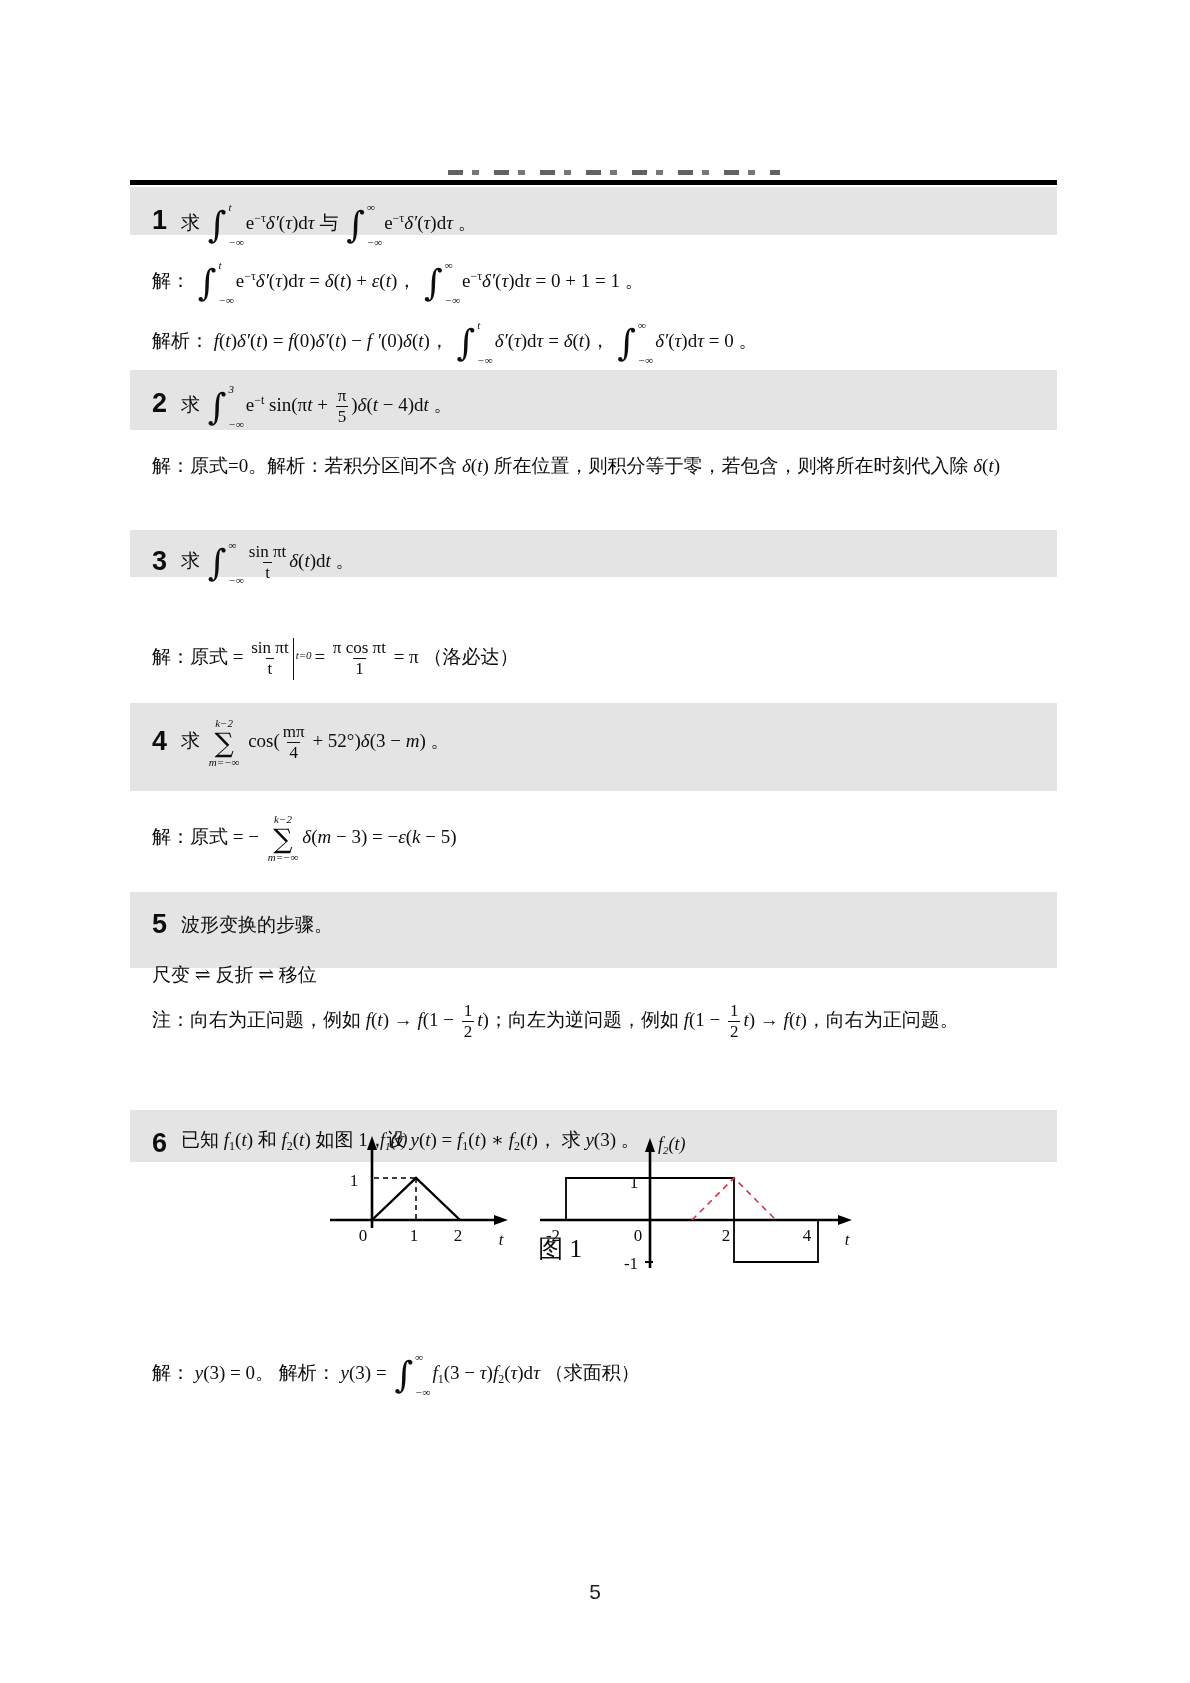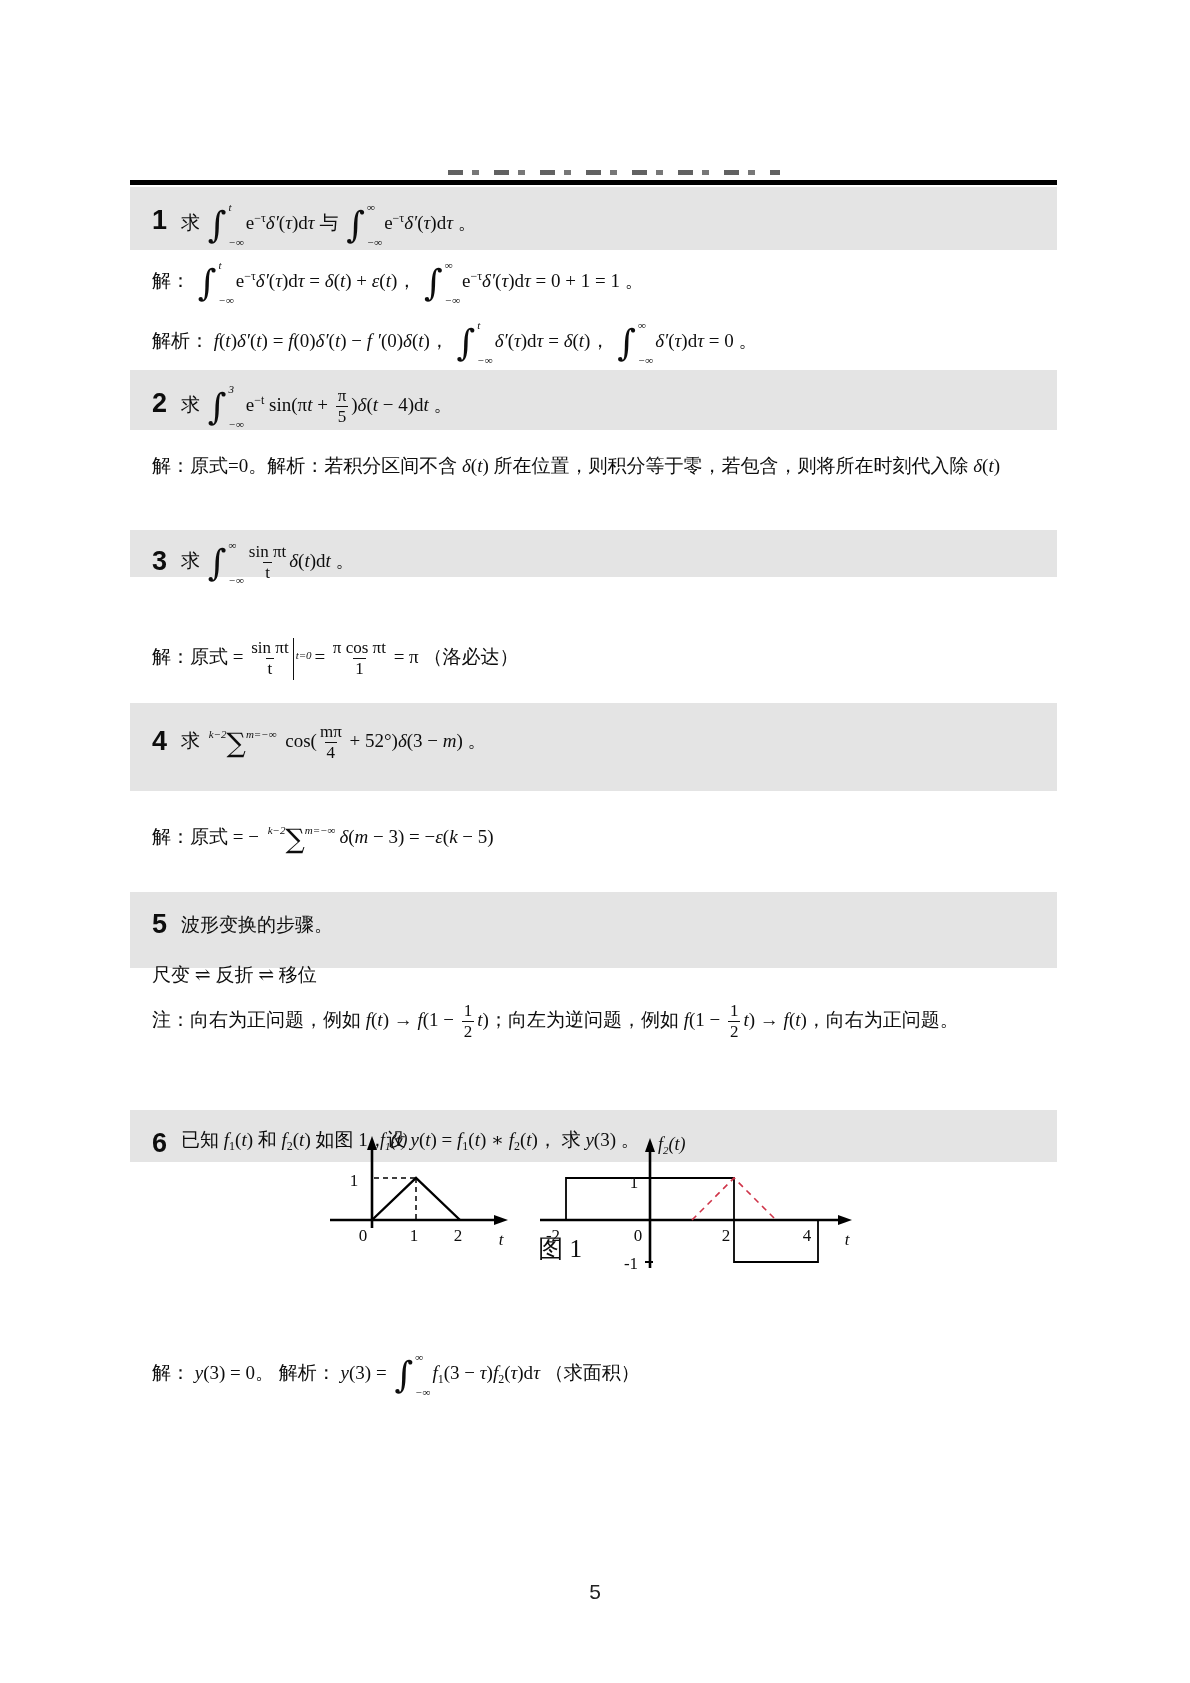--- a/index.html
+++ b/index.html
@@ -15,21 +15,21 @@
   .f{font-size:19px;}
   .qf{display:inline-block;vertical-align:middle;font-size:19px;}
   .line{position:absolute;left:152px;white-space:nowrap;}
   .mi{font-style:italic;}
   .msup{font-size:12px;vertical-align:7px;}
   .msub{font-size:12px;vertical-align:-4px;}
   .mint{display:inline-flex;align-items:center;vertical-align:middle;margin:0 2px 0 3px;}
   .mint .sign{font-size:36px;line-height:1;font-family:"DejaVu Serif",serif;}
   .mint .lims{display:inline-flex;flex-direction:column;justify-content:space-between;height:46px;
               font-size:11px;font-style:italic;line-height:1;margin-left:2px;}
-  .msum{display:inline-flex;flex-direction:row;align-items:flex-start;vertical-align:middle;
+  .msum{display:inline-flex;flex-direction:column;align-items:center;vertical-align:middle;
         font-size:11px;font-style:italic;line-height:1;margin:0 4px;}
   .msum .sg{font-size:27px;font-style:normal;line-height:.95;font-family:"DejaVu Serif",serif;margin:1px 0;}
   .mfr{display:inline-flex;flex-direction:column;align-items:center;vertical-align:middle;
        font-size:17px;line-height:1.2;margin:0 3px;text-align:center;}
   .mfr .dn{border-top:1.5px solid #111;padding:0 2px;}
   .mbar{display:inline-block;vertical-align:middle;border-left:1.5px solid #111;height:42px;
         position:relative;width:16px;margin-left:1px;text-align:right;}
   .mbar .bs{position:absolute;left:2px;bottom:-4px;font-size:11px;font-style:italic;}
   .figwrap{position:absolute;left:300px;top:1128px;width:600px;height:165px;}
   .caption{position:absolute;left:300px;top:1232px;width:520px;text-align:center;font-size:25px;font-family:Liberation Serif, serif;}
@@ -38,21 +38,21 @@
   svg text{font-family:"Liberation Serif","DejaVu Serif",serif;fill:#0d0d0d;}
 </style>
 </head>
 <body>
 
 <div class="page">
 
   <div class="remnant"></div>
   <div class="rule"></div>
 
-  <div class="qbar" style="top:187px;height:63px;line-height:63px">
+  <div class="qbar" style="top:187px;height:48px;line-height:63px">
     <span class="qnum">1</span><span class="qf"><span class="mt">求 </span><span class="mint">
           <span class="sign">∫</span>
           <span class="lims">
             <span class="up">t</span>
             <span class="lo">−∞</span>
           </span>
         </span><span class="mt">e</span><span class="msup">−τ</span><span class="mi">δ′</span><span class="mt">(</span><span class="mi">τ</span><span class="mt">)d</span><span class="mi">τ</span><span class="mt"> 与 </span><span class="mint">
           <span class="sign">∫</span>
           <span class="lims">
             <span class="up">∞</span>

